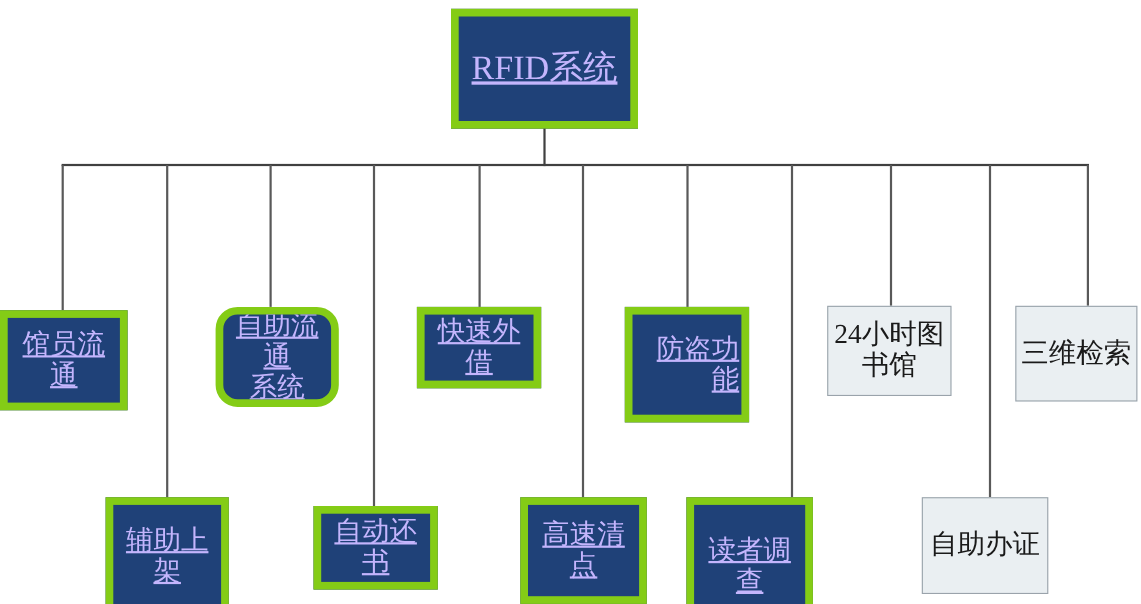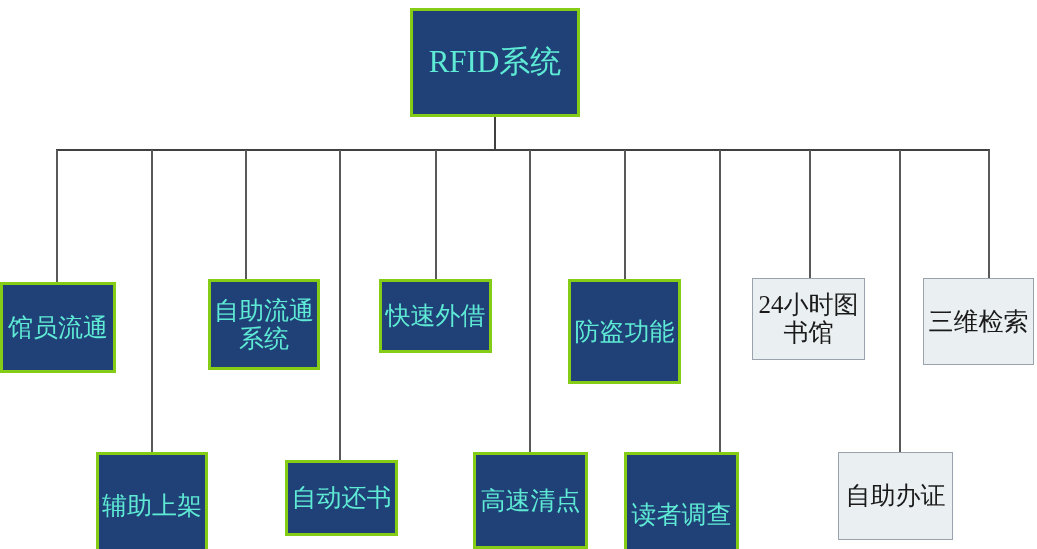--- a/index.html
+++ b/index.html
@@ -36,22 +36,23 @@
     display: flex;
     align-items: center;
     justify-content: center;
     text-align: center;
     line-height: 1.12;
     white-space: pre-line;
     overflow: hidden;
   }
   .node.dark {
     background: #1F4178;
-    border: 3px solid #84cc16;
-    color: #5eead4;
+    border: 7px solid #84cc16;
+    color: #c4b5fd;
+    text-decoration: underline;
   }
   .node.light {
     background: #EAEFF2;
     border: 1px solid #9aa3ab;
     color: #1a1a1a;
   }
   .node.root {
     font-size: 31px;
   }
   .node.lvl2 {
@@ -87,21 +88,21 @@
 
   <div class="line v thin" style="left:151px; top:150px; height:302px;"></div>
   <div class="line v thin" style="left:339px; top:150px; height:310px;"></div>
   <div class="line v thin" style="left:529px; top:150px; height:302px;"></div>
   <div class="line v thin" style="left:719px; top:150px; height:302px;"></div>
   <div class="line v thin" style="left:899px; top:150px; height:302px;"></div>
 
   <div class="node dark lvl2" style="left:0px; top:282px; width:116px; height:91px;">
     <span class="label">馆员流通</span>
   </div>
-  <div class="node dark lvl2" style="left:208px; top:279px; width:112px; height:91px;">
+  <div class="node dark lvl2" style="left:196px; top:279px; width:112px; height:91px;border-radius:20px;">
     <span class="label">自助流通
 系统</span>
   </div>
   <div class="node dark lvl2" style="left:379px; top:279px; width:113px; height:74px;">
     <span class="label">快速外借</span>
   </div>
   <div class="node dark lvl2" style="left:568px; top:279px; width:113px; height:105px;text-align:right;">
     <span class="label">防盗功能</span>
   </div>
   <div class="node light lvl2" style="left:752px; top:278px; width:113px; height:82px;">

